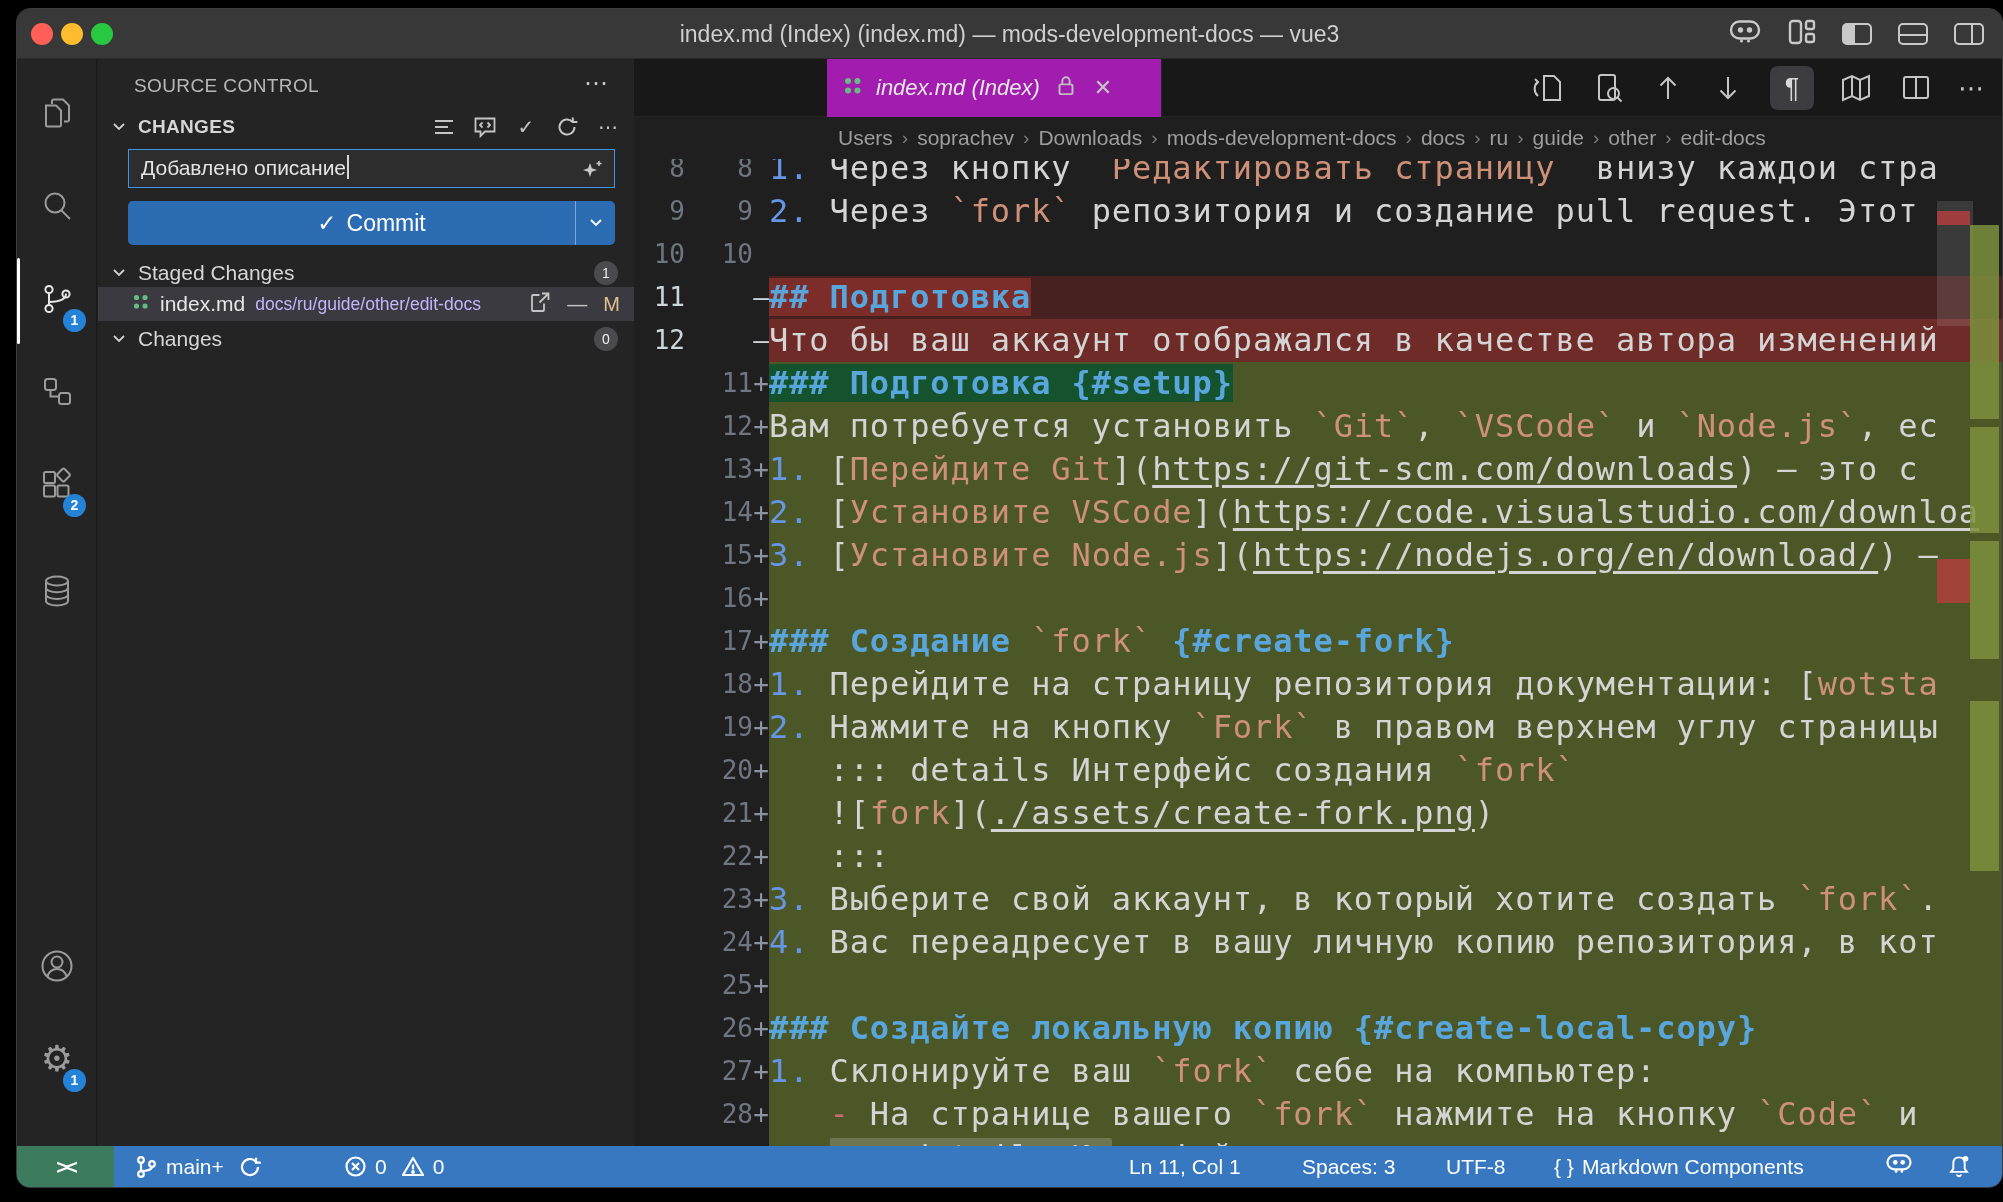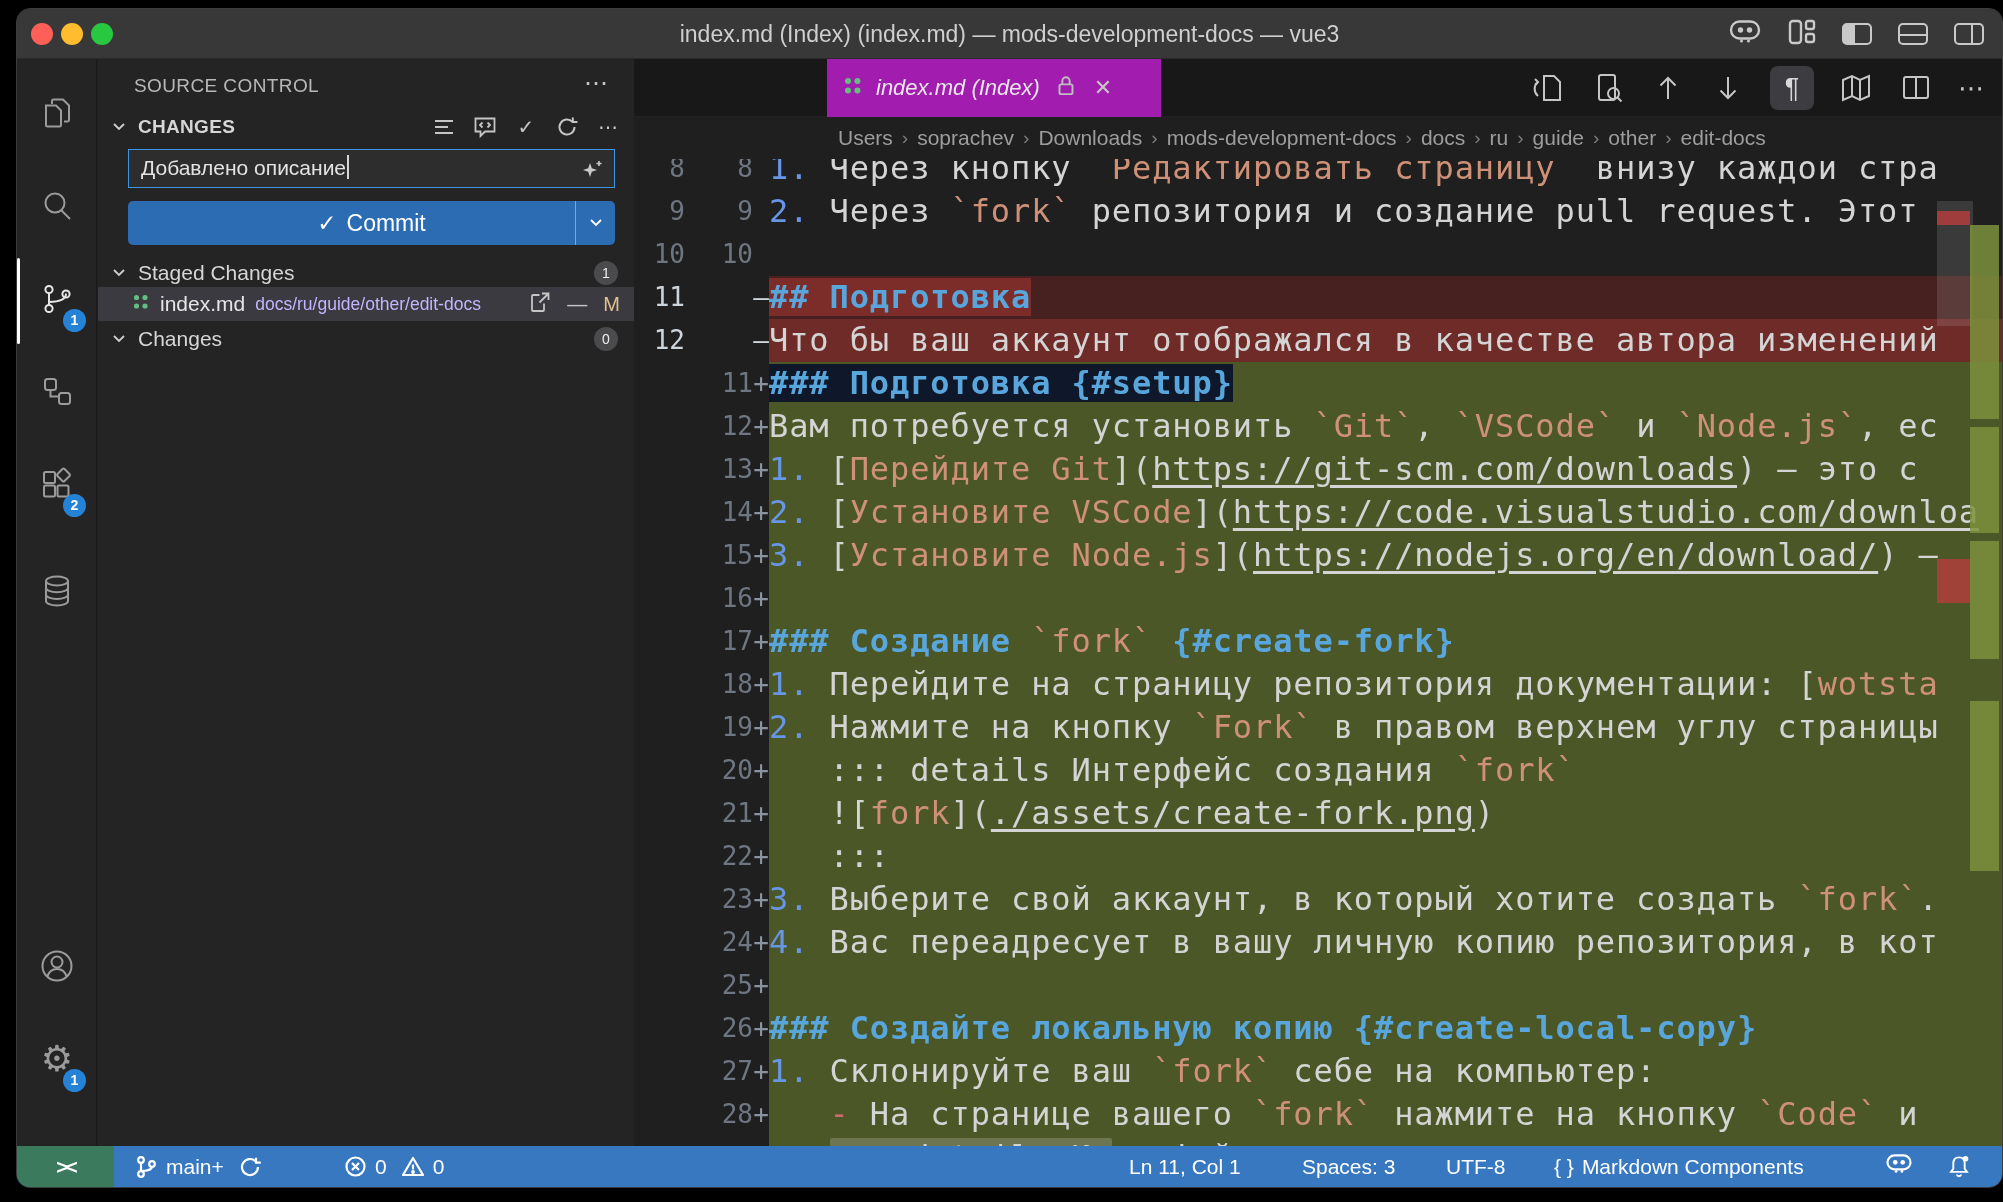--- a/index.html
+++ b/index.html
@@ -87,21 +87,21 @@
   .ct{flex:1;overflow:hidden}
   .r-del .g1,.r-delf .g1,.r-del .gm,.r-delf .gm{color:#cdd5dc}
   .r-del .ct{background:#46211f}
   .r-delf .ct{background:#6e2b28}
   .r-add .ct{background:#4c5728}
   .sw{color:#d4d4d4}.sn{color:#6796e6}.sc{color:#ce9178}
   .sh{color:#58a6dc;font-weight:bold}
   .su{color:#d4d4d4;text-decoration:underline;text-underline-offset:5px}
   .sd{color:#d16969}
   .shl{color:#d4d4d4;background:rgba(200,200,190,.28);border-radius:2px}
-  .box-a{background:#0f172a}
+  .box-a{background:#14532d}
   .box-d{background:#7c2d2a}
   
   .thumb{position:absolute;width:36px;background:rgba(255,255,255,.12)}
   .rmark{position:absolute;width:33px;background:rgba(176,62,60,.85)}
   .gmark{position:absolute;width:29px;background:rgba(124,144,60,.85)}
   
   .statusbar{position:absolute;left:0;right:0;bottom:0;height:41px;background:#3778c0;color:#fff;font-size:21px}
   .sitem{position:absolute;top:0;height:41px;display:flex;align-items:center;gap:8px;white-space:nowrap}
   .remote{left:0;width:97px;background:#3c7a5e;justify-content:center;font-weight:bold;letter-spacing:-3px;font-size:21px}
   .sicon{display:flex;align-items:center}

